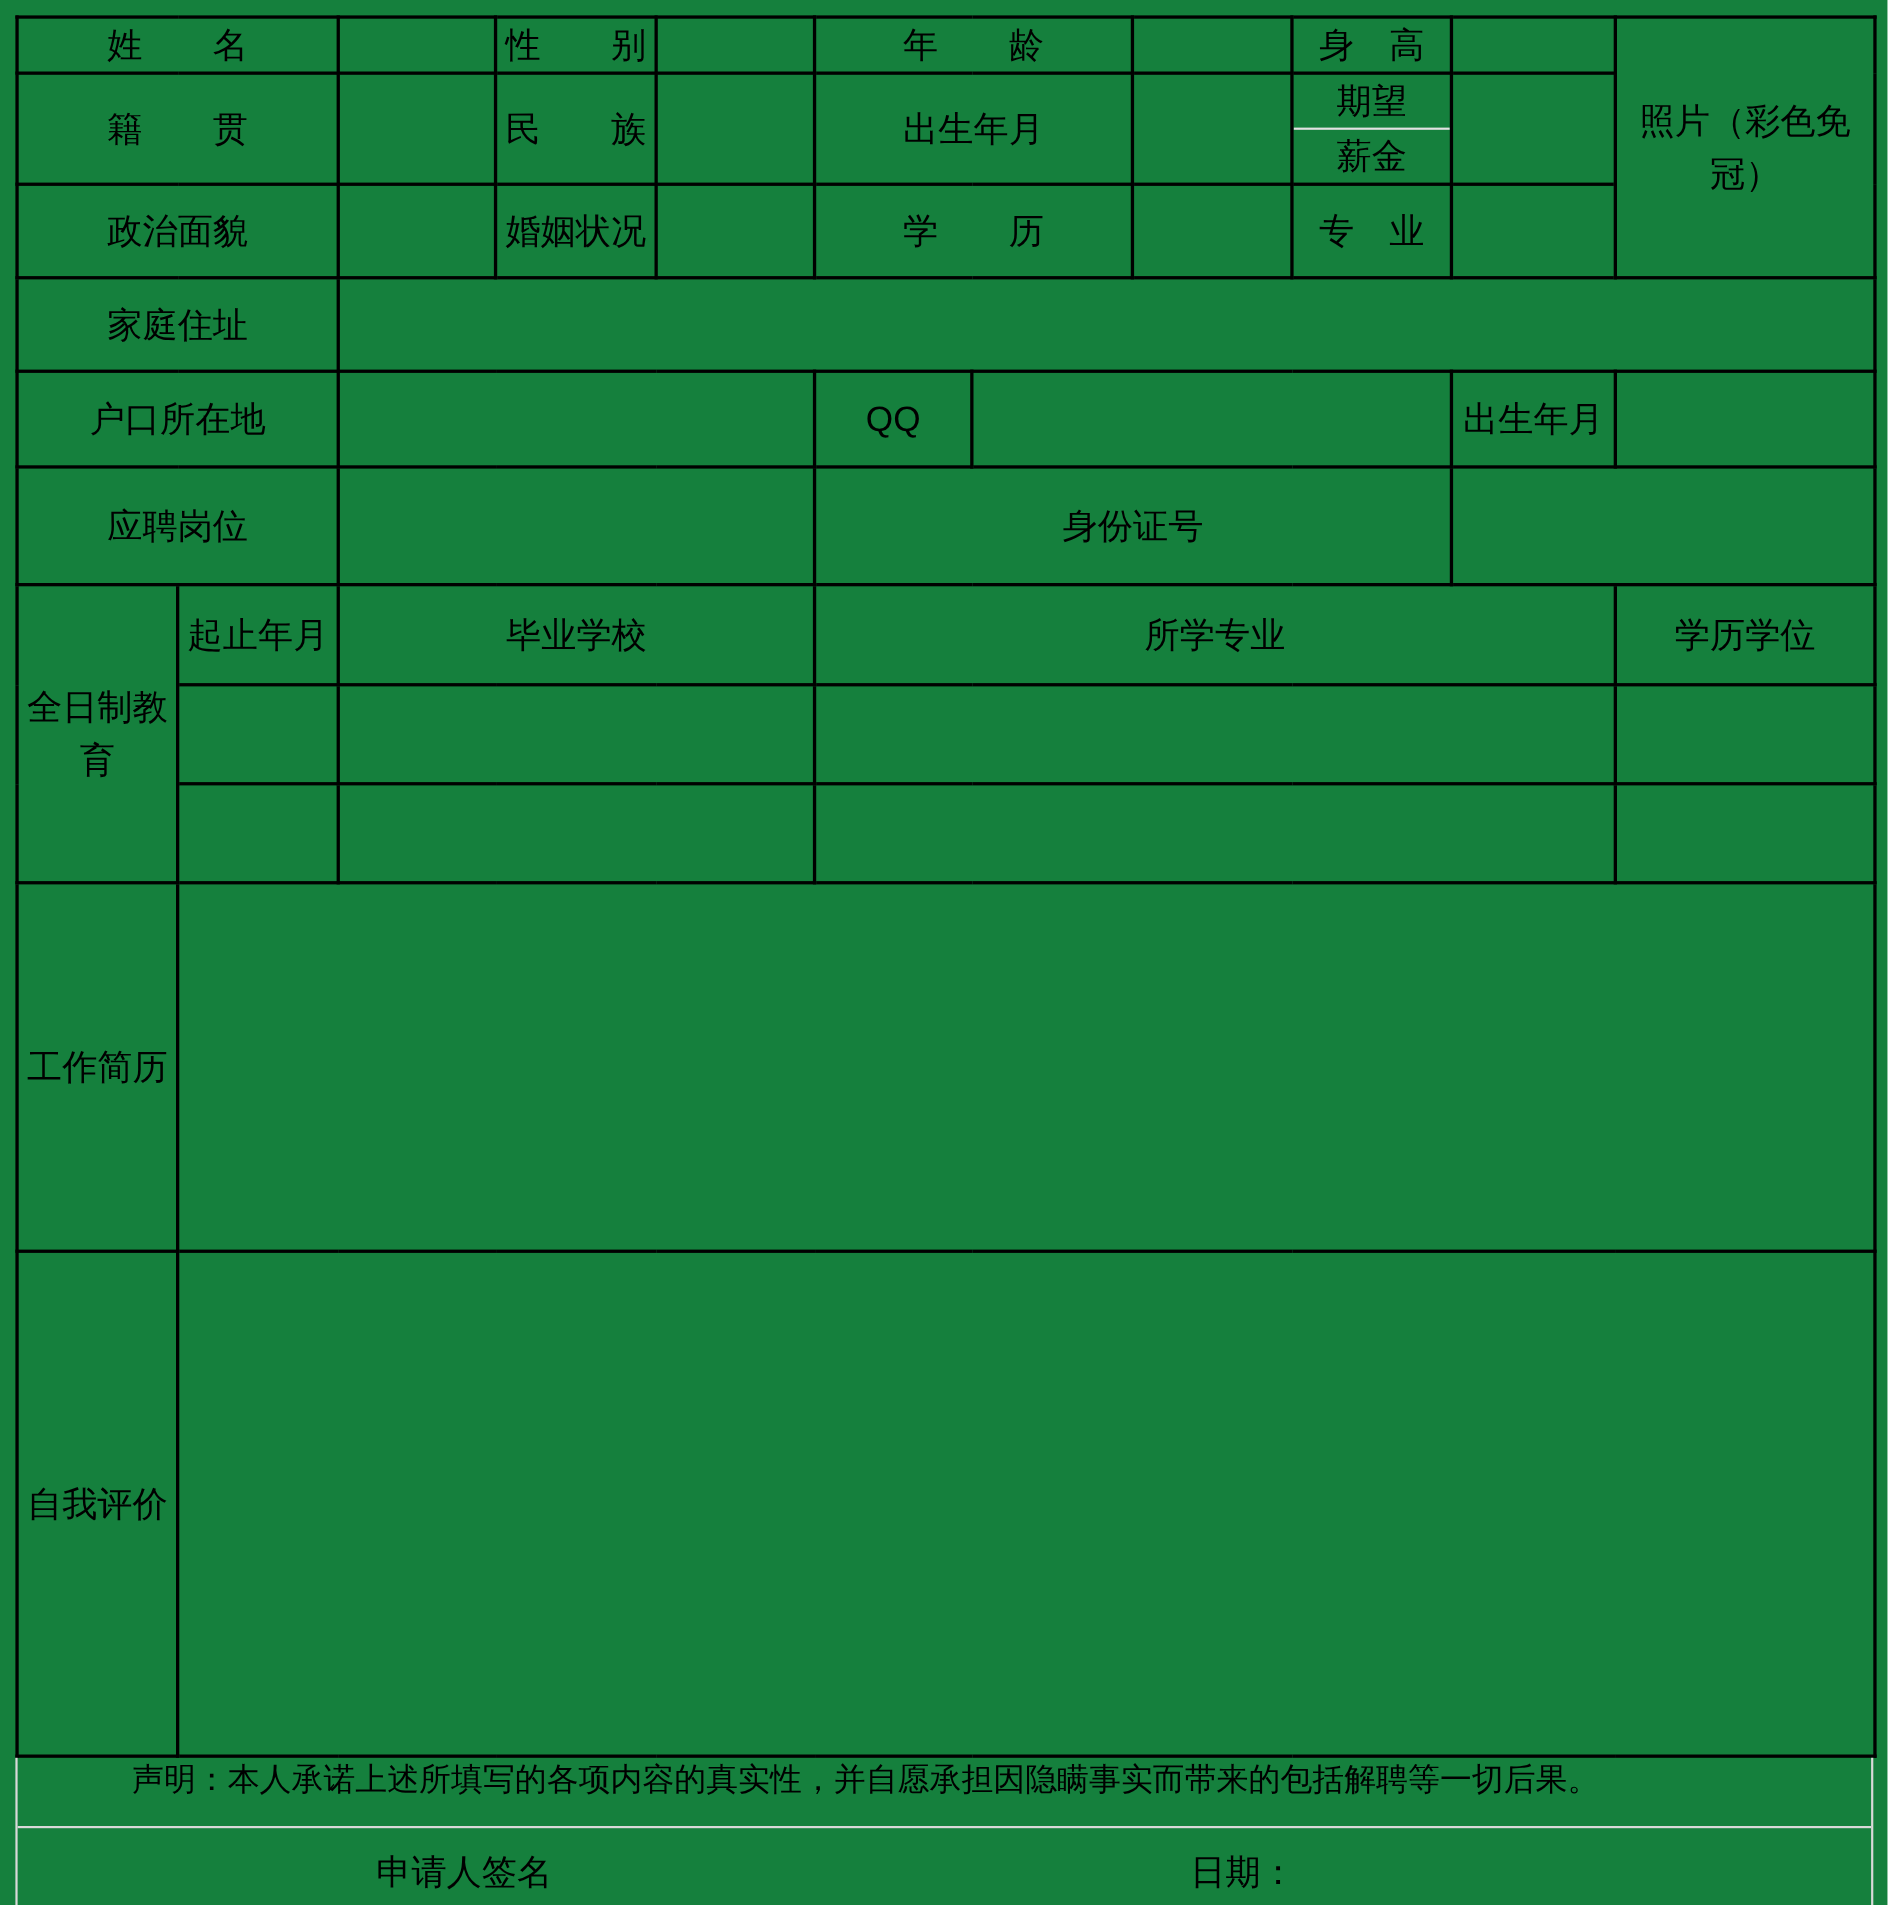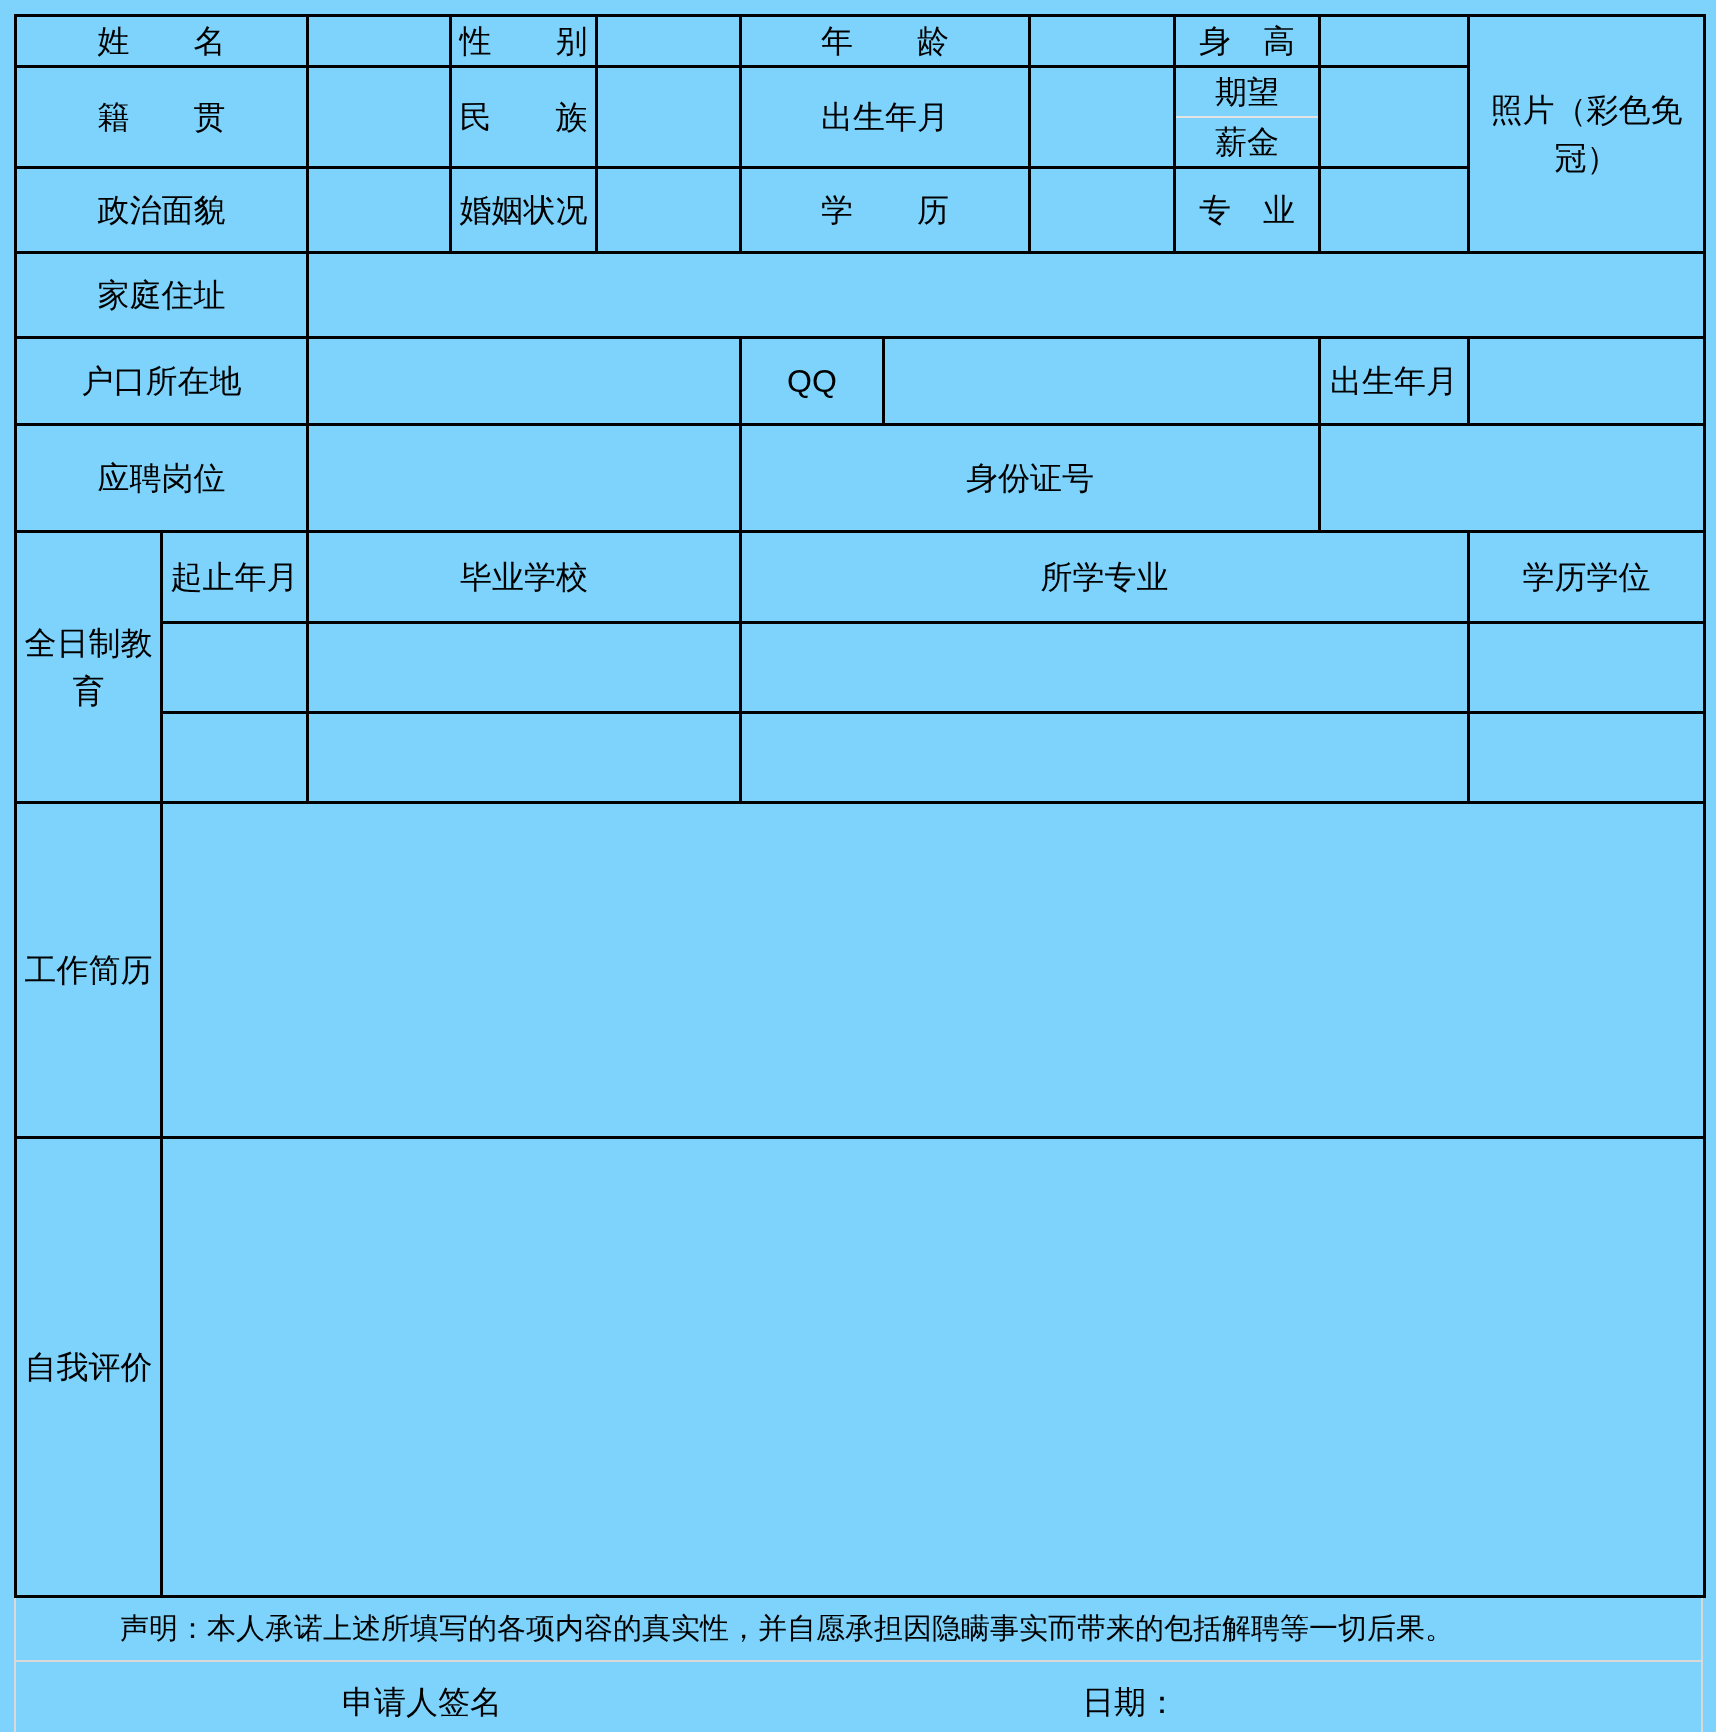--- a/index.html
+++ b/index.html
@@ -5,21 +5,21 @@
   html, body {
     margin: 0;
     padding: 0;
     background: #ffffff;
     font-family: "Liberation Sans", "DejaVu Sans", sans-serif;
   }
   .page {
     position: relative;
     width: 1716px;
     height: 1732px;
-    background: #7dd3fc;
+    background: #15803d;
     box-sizing: border-box;
     padding: 14px 13px 0 14px;
     color: #000000;
   }
   table.form-table {
     border-collapse: collapse;
     table-layout: fixed;
     width: 1689px;
   }
   table.form-table td {
@@ -60,21 +60,20 @@
   .salary-line.top { border-bottom: 2px solid #e2e2e2; }
   .footer-block {
     width: 1689px;
     box-sizing: border-box;
     border: 2px solid #d9d9d9;
     border-top: none;
   }
   .statement-row {
     height: 64px;
     display: flex;
-    align-items: center;
     padding-left: 104px;
     font-size: 29px;
     border-bottom: 2px solid #d9d9d9;
     box-sizing: border-box;
   }
   .signature-row {
     position: relative;
     height: 81px;
     font-size: 32px;
   }

